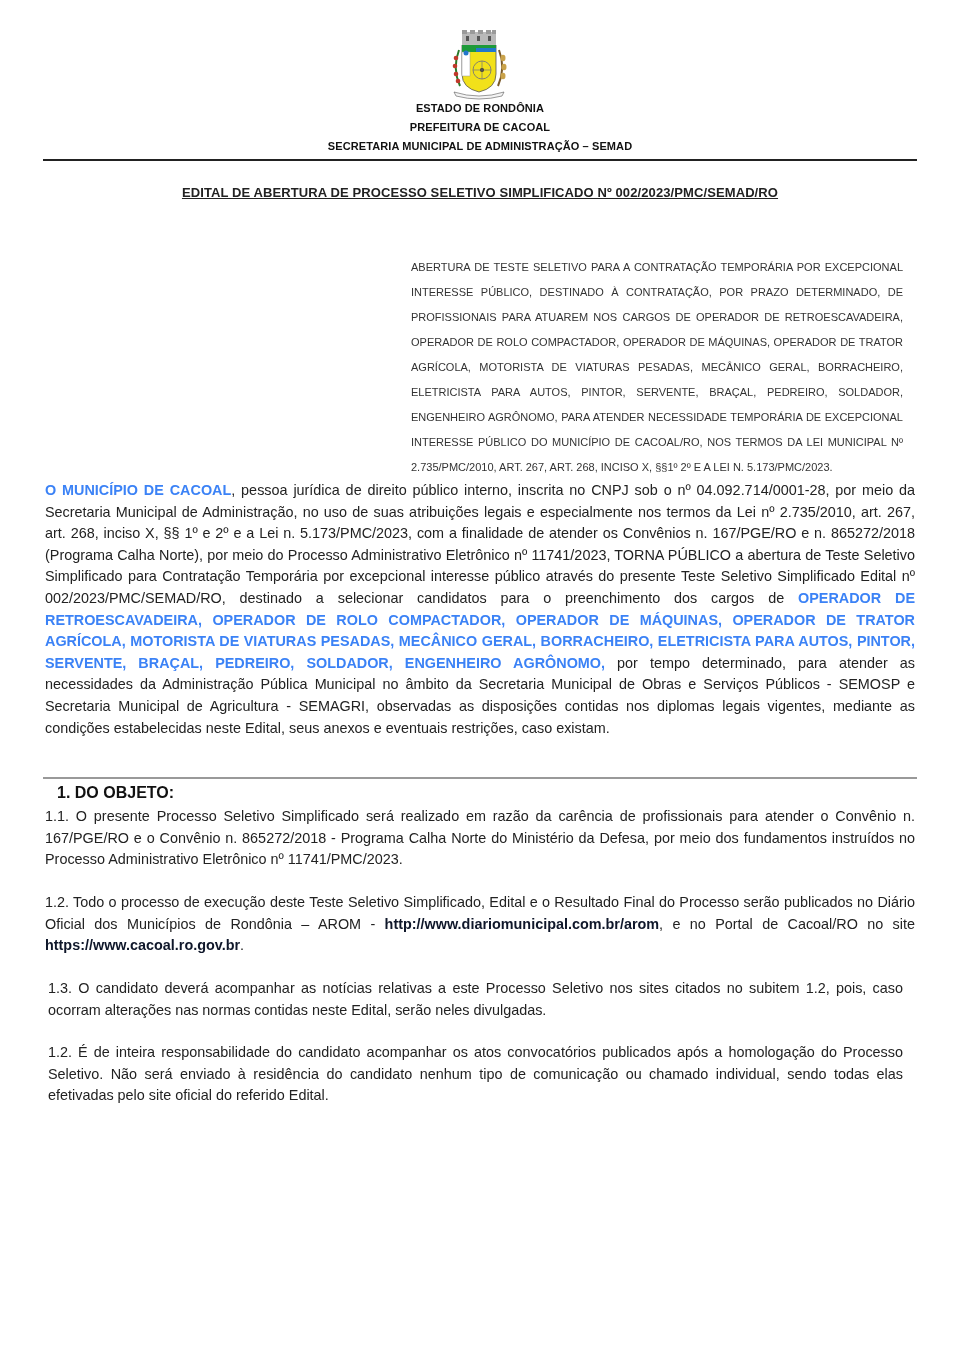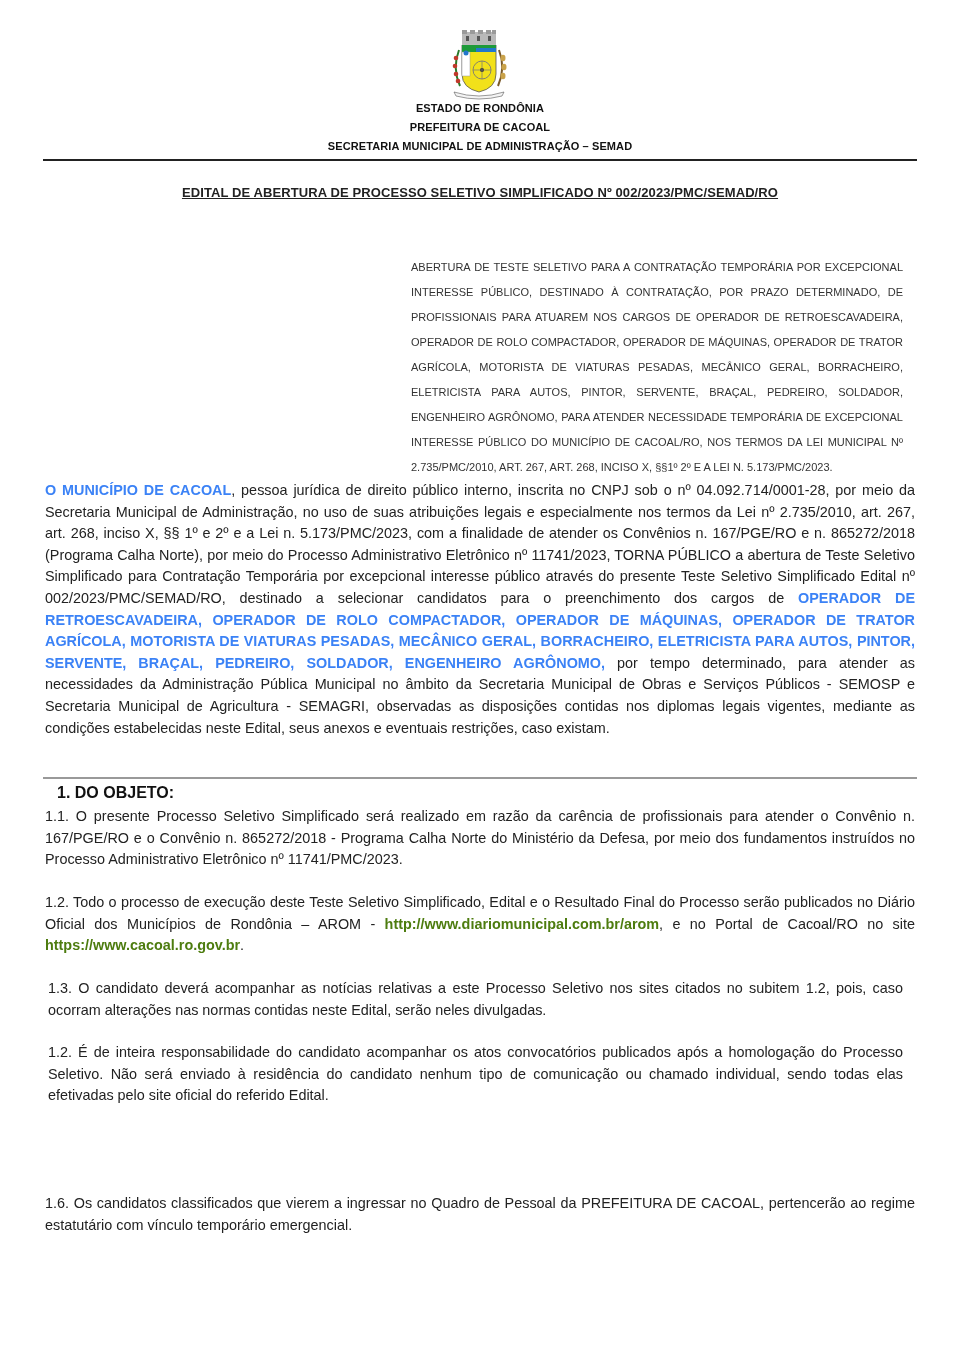--- a/index.html
+++ b/index.html
@@ -35,21 +35,21 @@
 
   .sec-rule { position: absolute; left: 43px; width: 874px; top: 777px; height: 2px; background: #999; }
   .sec-title { position: absolute; left: 45px; top: 784px; font-weight: bold; font-size: 16px; color: #111; margin-left: 12px; }
 
   .p11 { top: 806px; }
   .p12 { top: 892px; }
   .p13 { top: 978px; left: 48px; width: 855px; }
   .p14 { top: 1042px; left: 48px; width: 855px; }
   .p15 { top: 1128px; }
   .p16 { top: 1193px; }
-  .link { font-weight: bold; color: #4d7c0f; }
+  .link { font-weight: bold; color: #0f172a; }
 </style>
 </head>
 <body>
 
 <div class="page">
 
   <div class="crest">
     <svg width="66" height="70" viewBox="0 0 66 70">
 
       <rect x="16" y="2" width="34" height="12" fill="#b9b9b9"></rect>
@@ -99,15 +99,14 @@
 
   <div class="sec-rule"></div>
   <div class="sec-title">1. DO OBJETO:</div>
 
   <div class="para p11">1.1. O presente Processo Seletivo Simplificado será realizado em razão da carência de profissionais para atender o Convênio n. 167/PGE/RO e o Convênio n. 865272/2018 - Programa Calha Norte do Ministério da Defesa, por meio dos fundamentos instruídos no Processo Administrativo Eletrônico nº 11741/PMC/2023.</div>
 
   <div class="para p12"><span>1.2. Todo o processo de execução deste Teste Seletivo Simplificado, Edital e o Resultado Final do Processo serão publicados no Diário Oficial dos Municípios de Rondônia – AROM - </span><span class="link">http://www.diariomunicipal.com.br/arom</span><span>, e no Portal de Cacoal/RO no site </span><span class="link">https://www.cacoal.ro.gov.br</span><span>.</span></div>
 
   <div class="para p13">1.3. O candidato deverá acompanhar as notícias relativas a este Processo Seletivo nos sites citados no subitem 1.2, pois, caso ocorram alterações nas normas contidas neste Edital, serão neles divulgadas.</div>
   <div class="para p14">1.2. É de inteira responsabilidade do candidato acompanhar os atos convocatórios publicados após a homologação do Processo Seletivo. Não será enviado à residência do candidato nenhum tipo de comunicação ou chamado individual, sendo todas elas efetivadas pelo site oficial do referido Edital.</div>
-  <div class="para p16">1.6. Os candidatos classificados que vierem a ingressar no Quadro de Pessoal da PREFEITURA DE CACOAL, pertencerão ao regime estatutário com vínculo temporário emergencial.</div>
 
 </div>
 
 </body></html>

